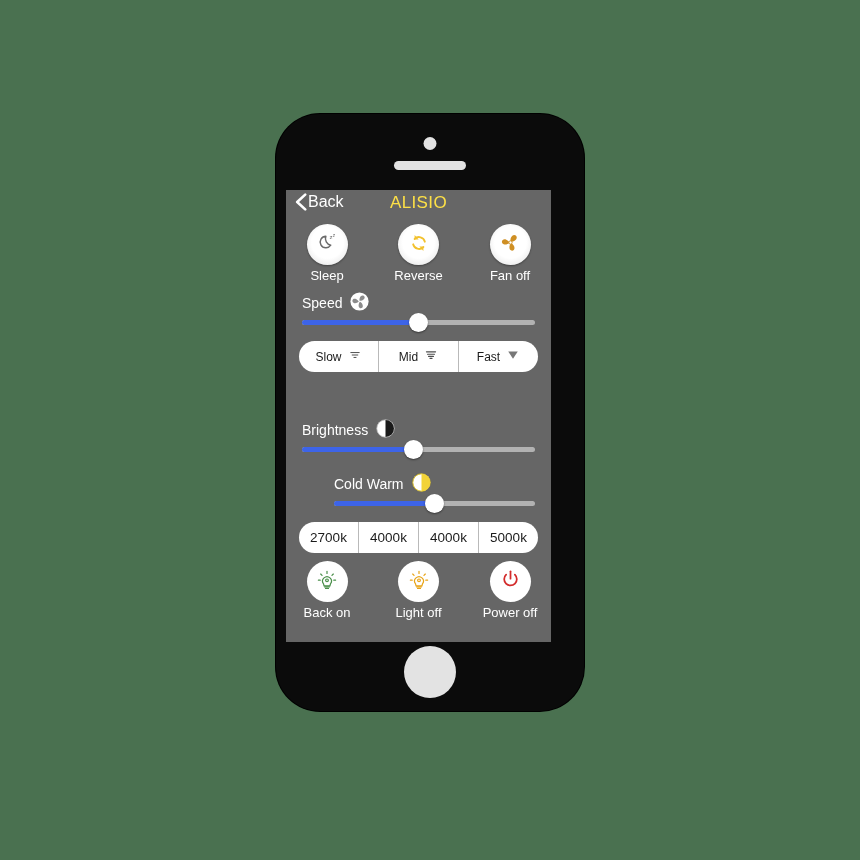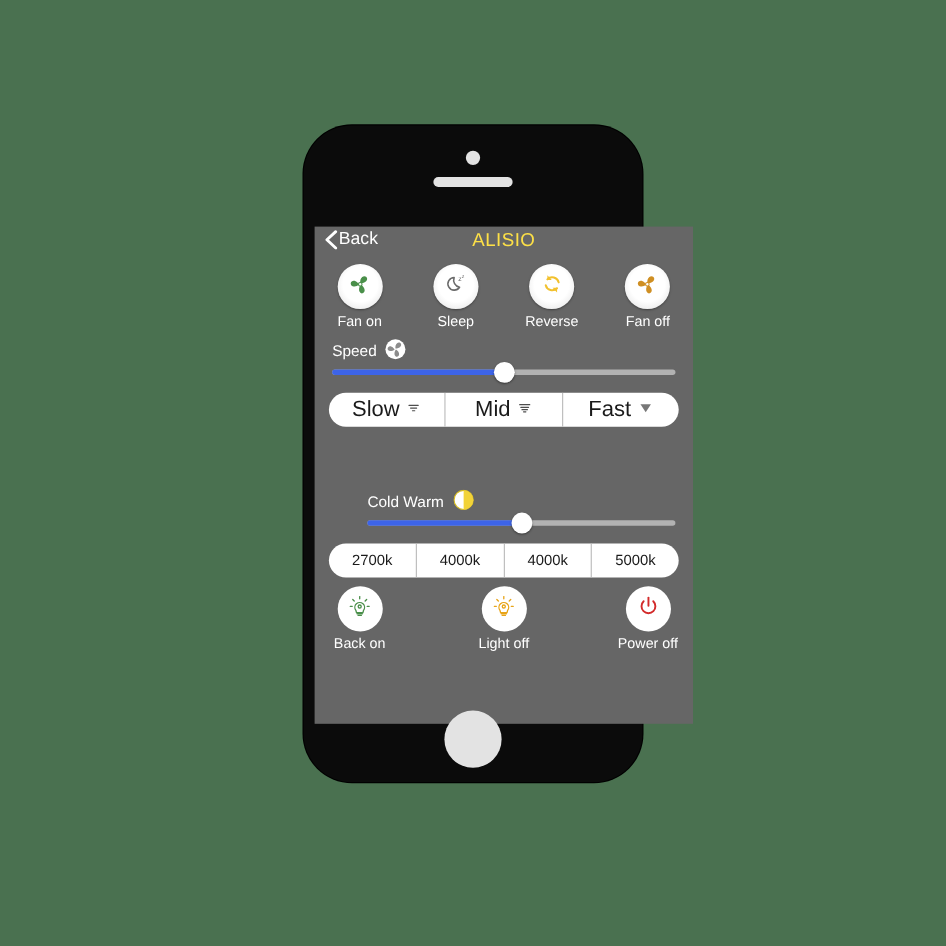--- a/index.html
+++ b/index.html
@@ -55,22 +55,22 @@
     width: 52px;
     height: 52px;
     border-radius: 50%;
     background: #e3e3e3;
   }
 
   
   #screen {
     position: absolute;
     left: 10px;
-    top: 92px;
-    width: 344px;
+    top: 76px;
+    width: 265px;
     height: 452px;
     background: #666666;
     overflow: hidden;
   }
 
   
   #nav-bar {
     position: relative;
     height: 30px;
   }
@@ -202,21 +202,21 @@
     border-radius: 16px;
     display: flex;
     overflow: hidden;
   }
   .segment {
     flex: 1;
     display: flex;
     align-items: center;
     justify-content: center;
     gap: 6px;
-    font-size: 20px;
+    font-size: 12px;
     color: #1a1a1a;
     border-left: 1px solid #b9b9b9;
     cursor: pointer;
     box-sizing: border-box;
   }
   .segment:first-child { border-left: none; }
   .segment.temp { font-size: 13.5px; gap: 0; }
 
   .spacer-block { height: 44px; }
 </style>
@@ -237,35 +237,20 @@
             <path d="M11.2 1.6 L3.2 9 L11.2 16.4" fill="none" stroke="#ffffff" stroke-width="2.6" stroke-linecap="round" stroke-linejoin="round"></path>
           </svg>
         </span>
         <span id="back-label">Back</span>
       </div>
       <div id="page-title">ALISIO</div>
     </div>
 
     <div class="icon-row" style="margin-top:4px;">
 
-      <div class="icon-cell">
-        <div class="icon-disc">
-          <span>
-            <svg viewBox="0 0 24 24" width="23" height="23">
-              <g fill="#4a8f4a">
-                <path d="M12 11.2c-.3-2.4.2-4.8 1.9-6.2 1.7-1.4 4.2-.7 4.6 1.3.4 2-1.2 3.6-3.2 4.3-1.2.4-2.3.6-3.3.6z"></path>
-                <path d="M12.6 12.4c2.1 1.2 3.6 3.1 3.6 5.3 0 2.2-2.1 3.6-3.8 2.5-1.7-1.1-1.8-3.4-1.2-5.4.3-1 .8-1.9 1.4-2.4z"></path>
-                <path d="M11.1 12.2c-1.9 1.5-4.2 2.3-6.2 1.6-2-.7-2.6-3.2-1-4.5 1.6-1.3 3.8-.5 5.4.9.8.7 1.5 1.4 1.8 2z"></path>
-                <circle cx="12" cy="12" r="1.7" fill="#ffffff" stroke="#4a8f4a" stroke-width="1"></circle>
-              </g>
-            </svg>
-          </span>
-        </div>
-        <div class="icon-cell-label">Fan on</div>
-      </div>
 
       <div class="icon-cell">
         <div class="icon-disc">
           <span>
             <svg viewBox="0 0 24 24" width="23" height="23">
               <path d="M15.4 14.8a6 6 0 1 1-5.1-9.3 7 7 0 0 0 5.1 9.3z" fill="none" stroke="#6b6b6b" stroke-width="1.5" stroke-linejoin="round"></path>
               <text x="14.2" y="8.4" font-family="Liberation Sans, sans-serif" font-size="6.5" fill="#6b6b6b">z</text>
               <text x="17.4" y="6.2" font-family="Liberation Sans, sans-serif" font-size="5" fill="#6b6b6b">z</text>
             </svg>
           </span>
@@ -359,20 +344,36 @@
         <span>
           <svg viewBox="0 0 20 20" width="14" height="14">
             <path d="M3.2 5 H16.8 L10 15.5 Z" fill="#777777"></path>
           </svg>
         </span>
       </div>
     </div>
 
     <div class="spacer-block"></div>
 
+    <div class="slider-group">
+      <div class="slider-head">
+        <span class="slider-head-label">Brightness</span>
+        <span class="slider-head-icon">
+          <svg viewBox="0 0 24 24" width="19" height="19">
+            <circle cx="12" cy="12" r="11" fill="#ffffff" stroke="#bdbdbd" stroke-width="1"></circle>
+            <path d="M12 1.3 A10.7 10.7 0 0 1 12 22.7 Z" fill="#1a1a1a"></path>
+          </svg>
+        </span>
+      </div>
+      <div class="slider-track-wrap">
+        <div class="slider-track" style="background: rgb(178, 178, 178);"></div>
+        <div class="slider-fill" id="brightness-fill" style="width: 48%; background: rgb(61, 100, 232);"></div>
+        <div class="slider-thumb" id="brightness-thumb" style="left: 48%;"></div>
+      </div>
+    </div>
 
     <div class="slider-group" style="margin-top:10px;padding-left:48px;">
       <div class="slider-head">
         <span class="slider-head-label">Cold Warm</span>
         <span class="slider-head-icon">
           <svg viewBox="0 0 24 24" width="19" height="19">
             <circle cx="12" cy="12" r="11" fill="#ffffff" stroke="#d8bd1f" stroke-width="1.2"></circle>
             <path d="M12 1 A11 11 0 0 1 12 23 Z" fill="#f2d338"></path>
           </svg>
         </span>

